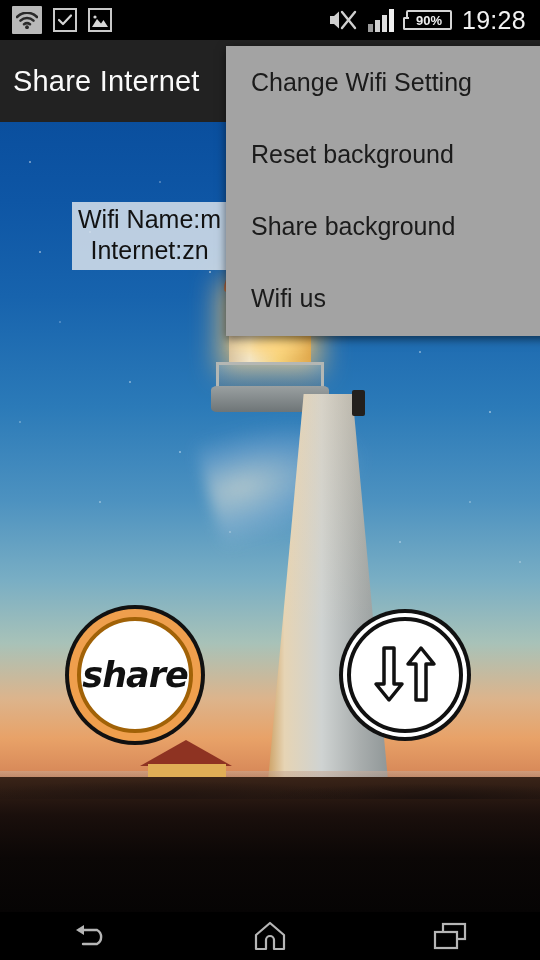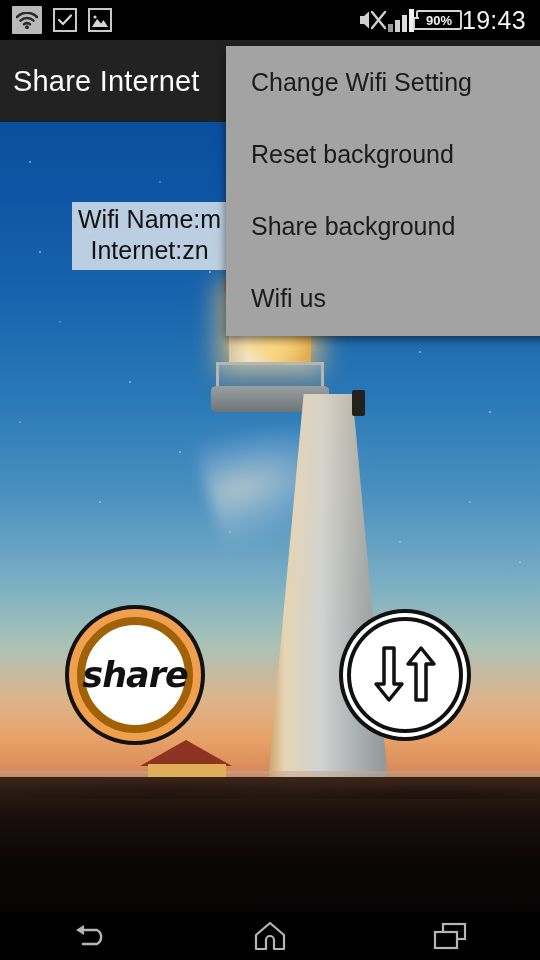--- a/index.html
+++ b/index.html
@@ -7,21 +7,21 @@
   body { font-family:"Liberation Sans", sans-serif; -webkit-font-smoothing:antialiased; }
 
   #screen { position:relative; width:540px; height:960px; overflow:hidden; background:#000; }
 
   
   #status-bar {
     position:absolute; left:0; top:0; width:540px; height:40px;
     background:#000; z-index:40;
   }
   .sb-left { position:absolute; left:12px; top:0; height:40px; display:flex; align-items:center; gap:11px; }
-  .sb-right { position:absolute; right:14px; top:0; height:40px; display:flex; align-items:center; }
+  .sb-right { position:absolute; right:14px; top:0; height:40px; display:flex; align-items:center; gap:10px; }
   .wifi-box { width:30px; height:28px; background:#b9b9b9; display:flex; align-items:center; justify-content:center; border-radius:1px; }
   .icon-sq { width:24px; height:24px; border:2px solid #c9c9c9; display:flex; align-items:center; justify-content:center; }
   .clock { color:#f2f2f2; font-size:25px; letter-spacing:.3px; line-height:40px; }
   .batt {
     position:relative; height:20px; min-width:46px; border:2px solid #d5d5d5; border-radius:2px;
     color:#efefef; font-size:13px; font-weight:bold; display:flex; align-items:center; justify-content:center; padding:0 3px;
   }
   .batt:before { content:""; position:absolute; left:-5px; top:5px; width:4px; height:9px; background:#000; border:2px solid #d5d5d5; border-right:none; border-radius:2px 0 0 2px; }
 
   
@@ -142,21 +142,21 @@
     position:absolute; left:72px; top:202px; z-index:10;
     background:rgba(226,232,238,.82);
     padding:2px 6px 4px 6px;
   }
   #wifi-info div { color:#121212; font-size:25px; line-height:31px; white-space:nowrap;text-align:center; }
 
   
   .circle-btn { position:absolute; z-index:12; border-radius:50%; }
   #share-button {
     left:77px; top:617px; width:116px; height:116px;
-    background:#fff; border:8px solid #a16207;
+    background:#fff; border:4px solid #a16207;
     box-shadow:0 0 0 8px #ef9f4d, 0 0 0 12px #111;
     display:flex; align-items:center; justify-content:center;
   }
   #share-button span {
     font-size:35px; font-weight:bold; font-style:italic; color:#111;
     font-family:"DejaVu Sans", sans-serif; letter-spacing:-1px;
   }
   #transfer-button {
     left:347px; top:617px; width:116px; height:116px;
     background:#fff; border:4px solid #111;
@@ -254,21 +254,21 @@
       </svg>
       <svg width="28" height="23" viewBox="0 0 28 23">
         <rect x="0" y="15" width="5" height="8" fill="#9a9a9a"></rect>
         <rect x="7" y="11" width="5" height="12" fill="#cfcfcf"></rect>
         <rect x="14" y="6" width="5" height="17" fill="#dedede"></rect>
         <rect x="21" y="0" width="5" height="23" fill="#efefef"></rect>
       </svg>
       <div class="batt">
         <span>90%</span>
       </div>
-      <div class="clock">19:43</div>
+      <div class="clock">19:28</div>
     </div>
   </div>
 
   <div id="action-bar">
     <div id="app-title">Share Internet</div>
   </div>
 
   <div id="overflow-menu">
     <div class="menu-item">Change Wifi Setting</div>
     <div class="menu-item">Reset background</div>

